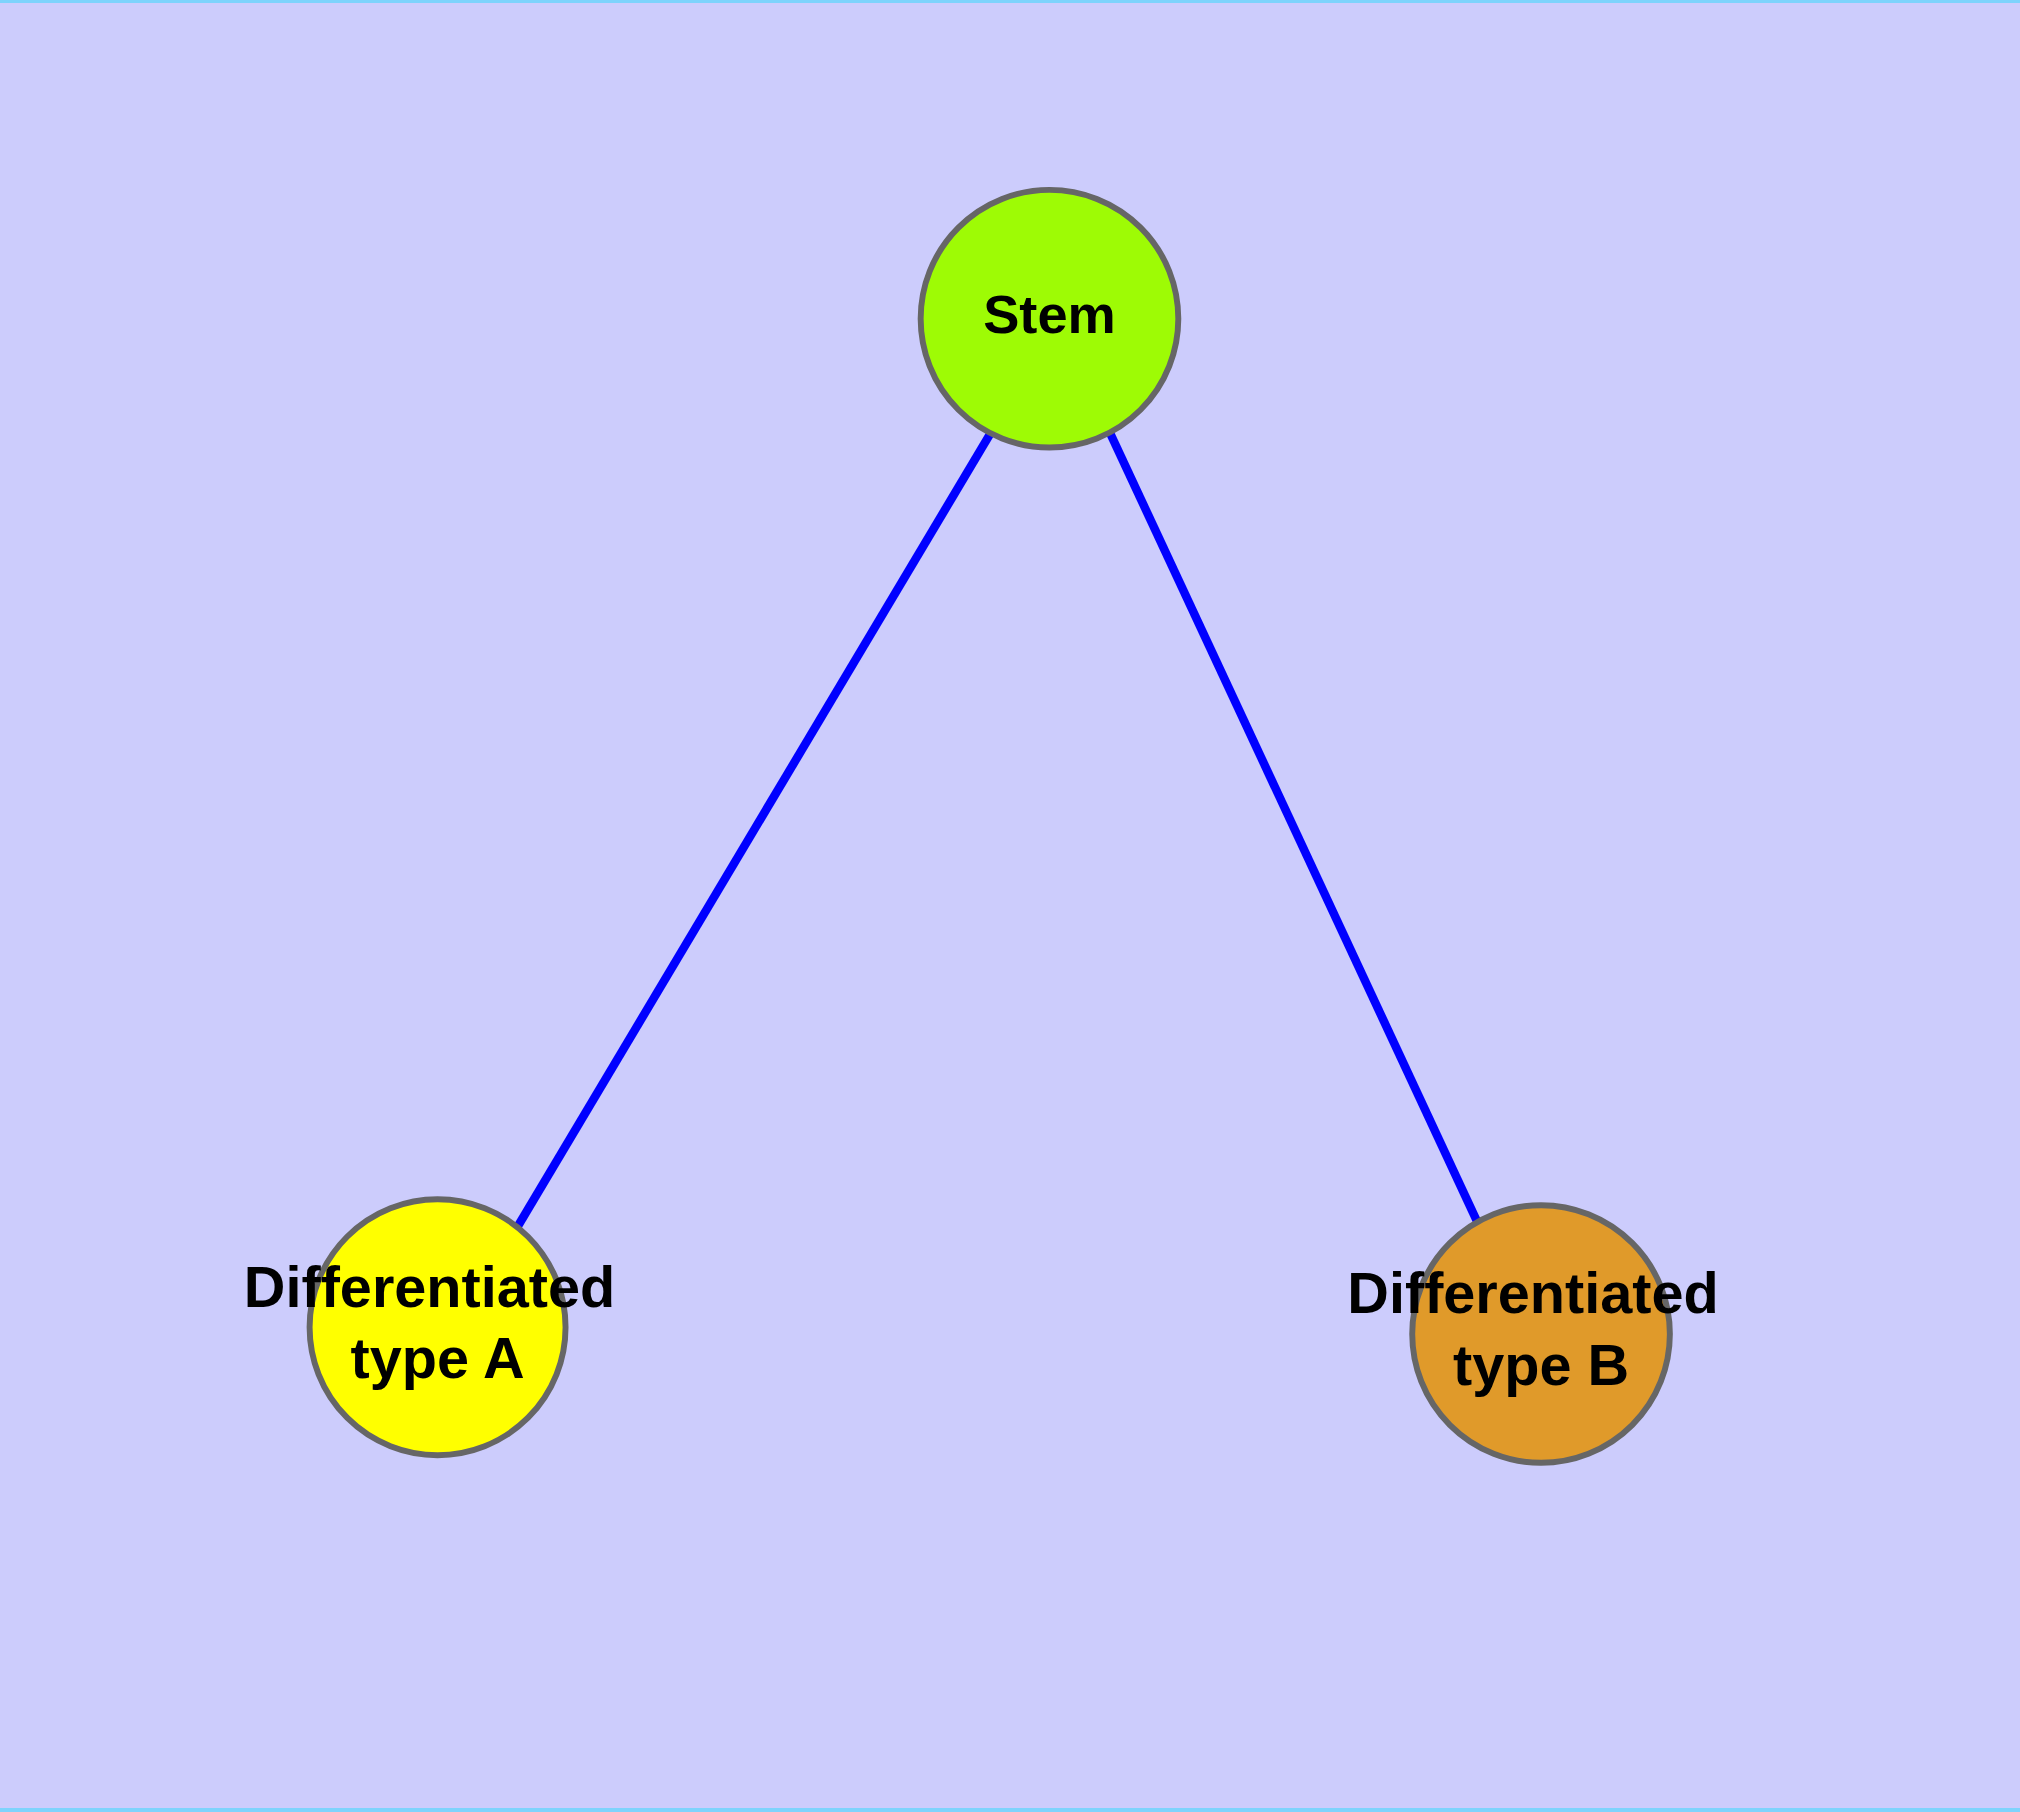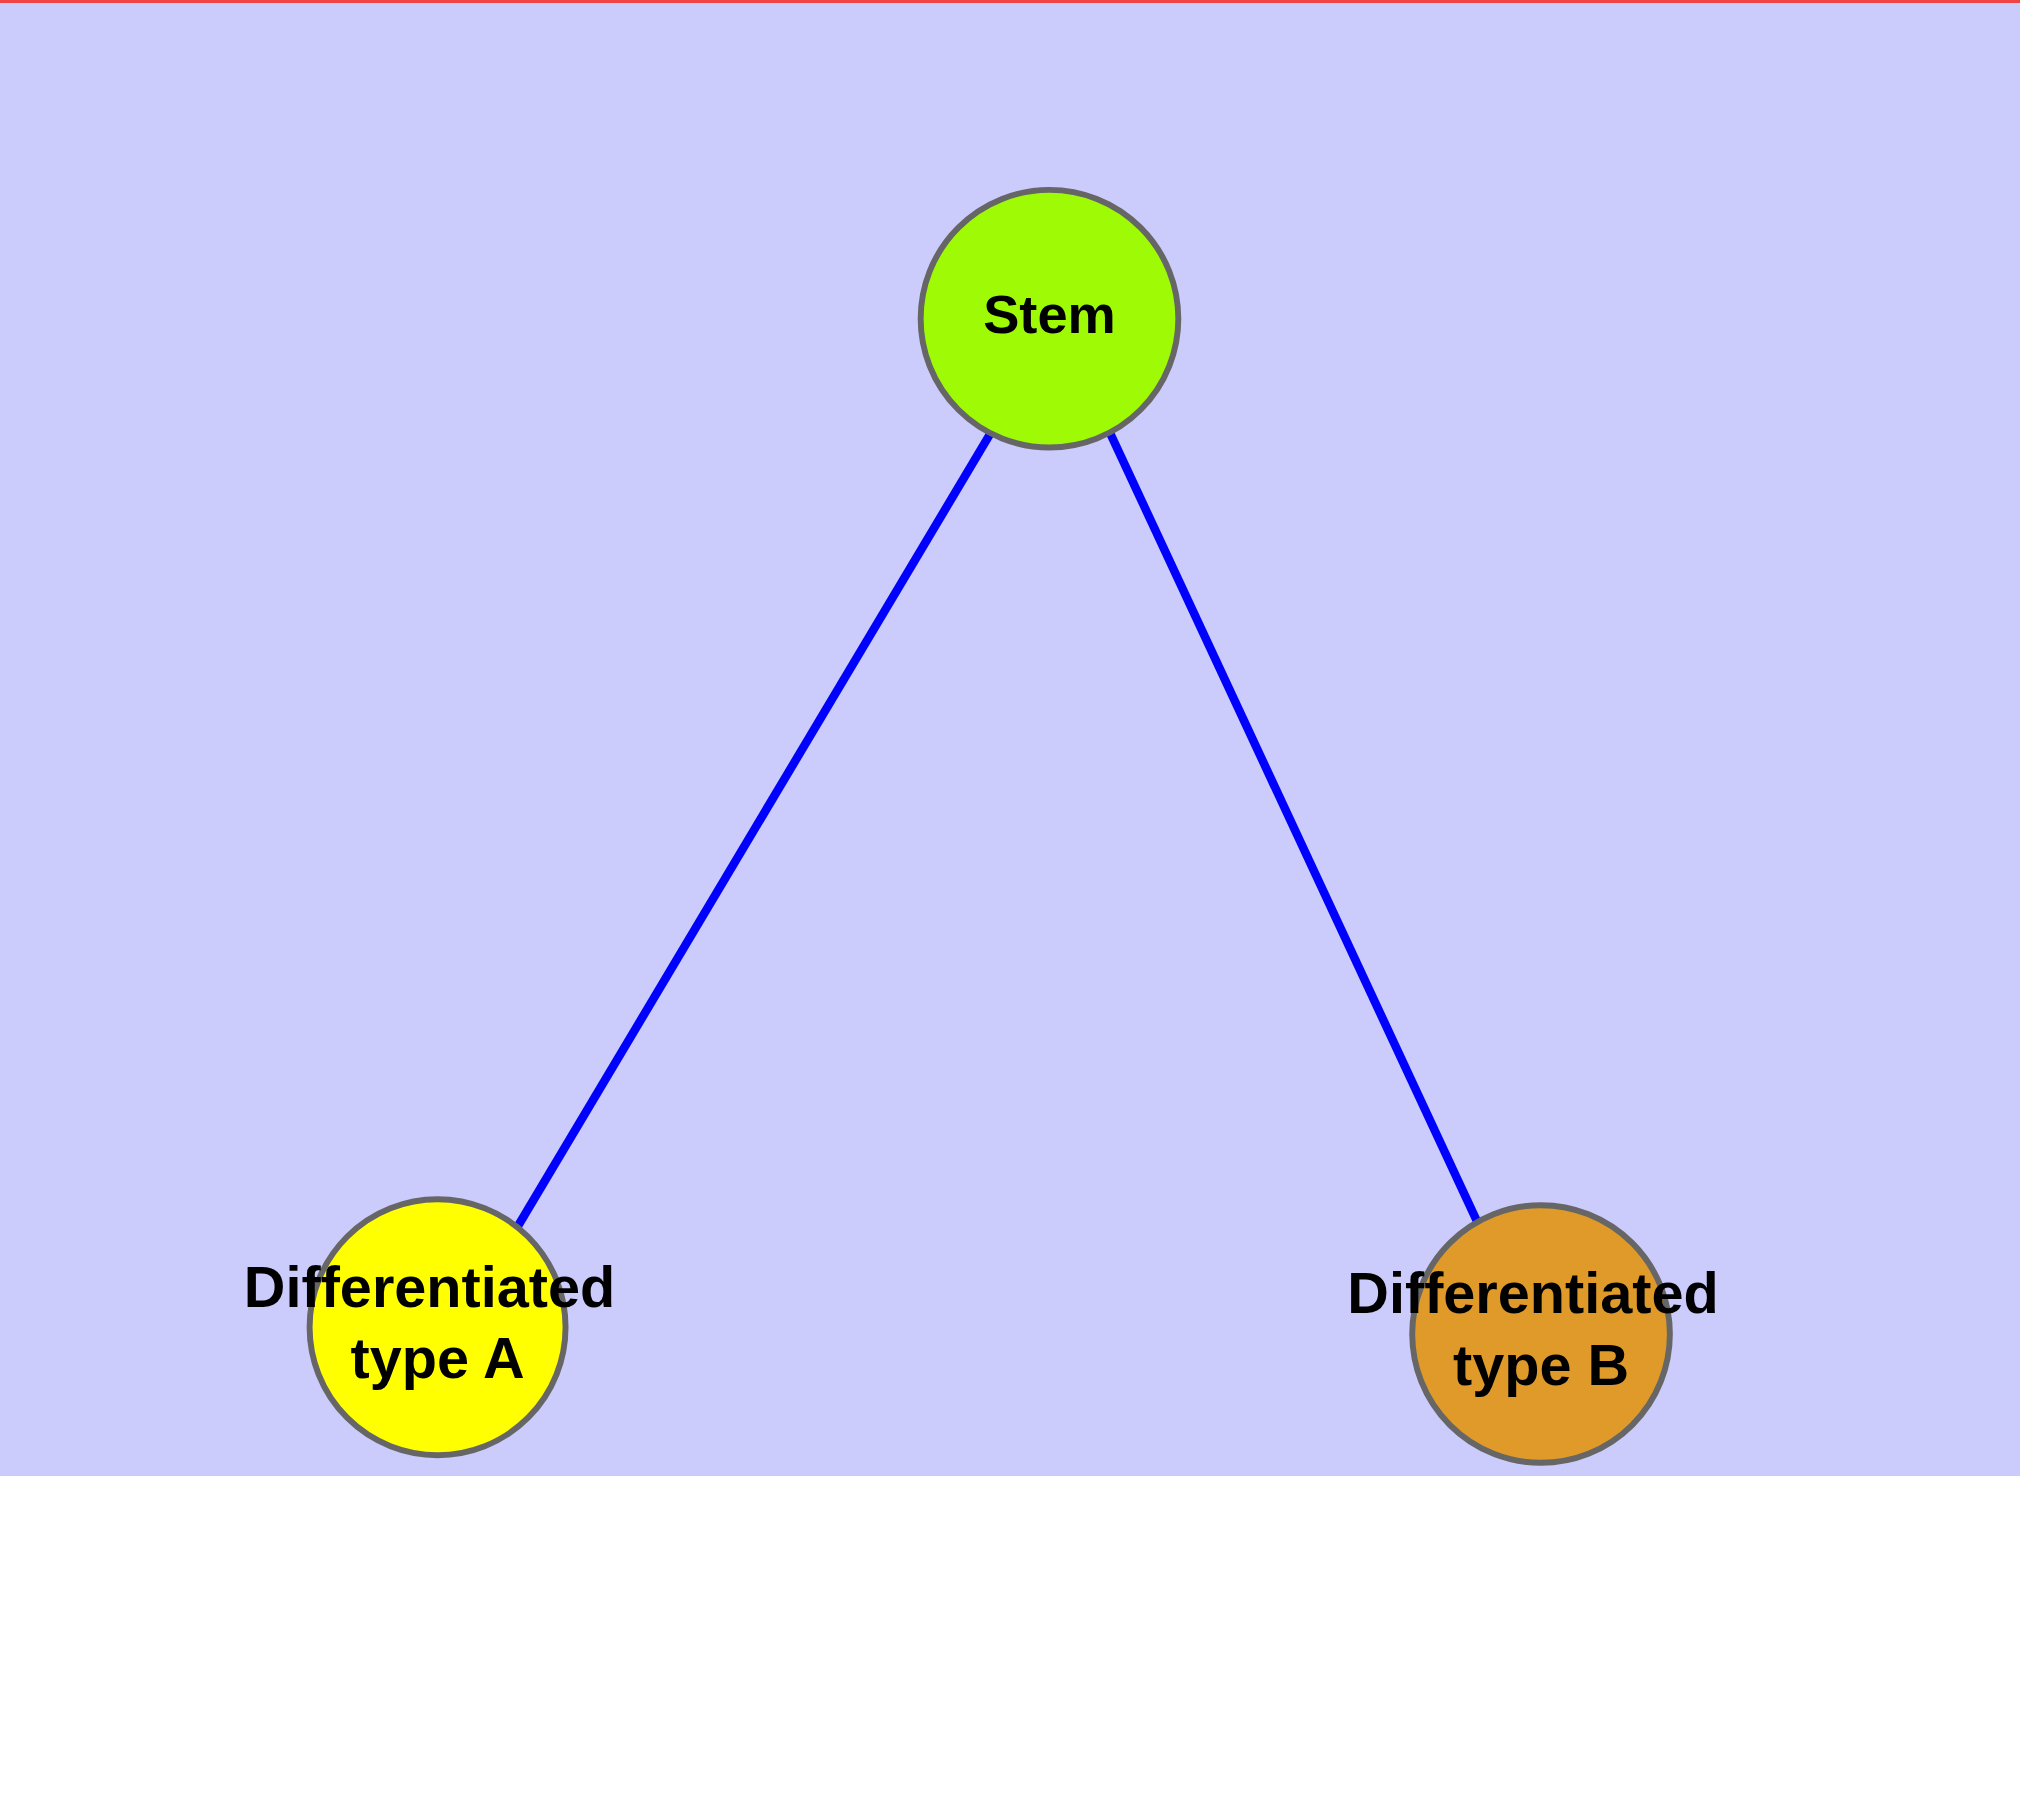--- a/index.html
+++ b/index.html
@@ -4,22 +4,22 @@
 <title>Cell differentiation graph</title>
 <style>
   html, body {
     margin: 0;
     padding: 0;
     background: #ffffff;
   }
   #stage {
     position: relative;
     width: 2021px;
-    height: 1476px;
-    background: #ef4444;
+    height: 1812px;
+    background: #7dd3fc;
     overflow: hidden;
     font-family: "Liberation Sans", sans-serif;
   }
   #canvas-bg {
     position: absolute;
     left: 0px;
     top: 3.4px;
     width: 2021px;
     height: 1805px;
     background: #ccccfc;

